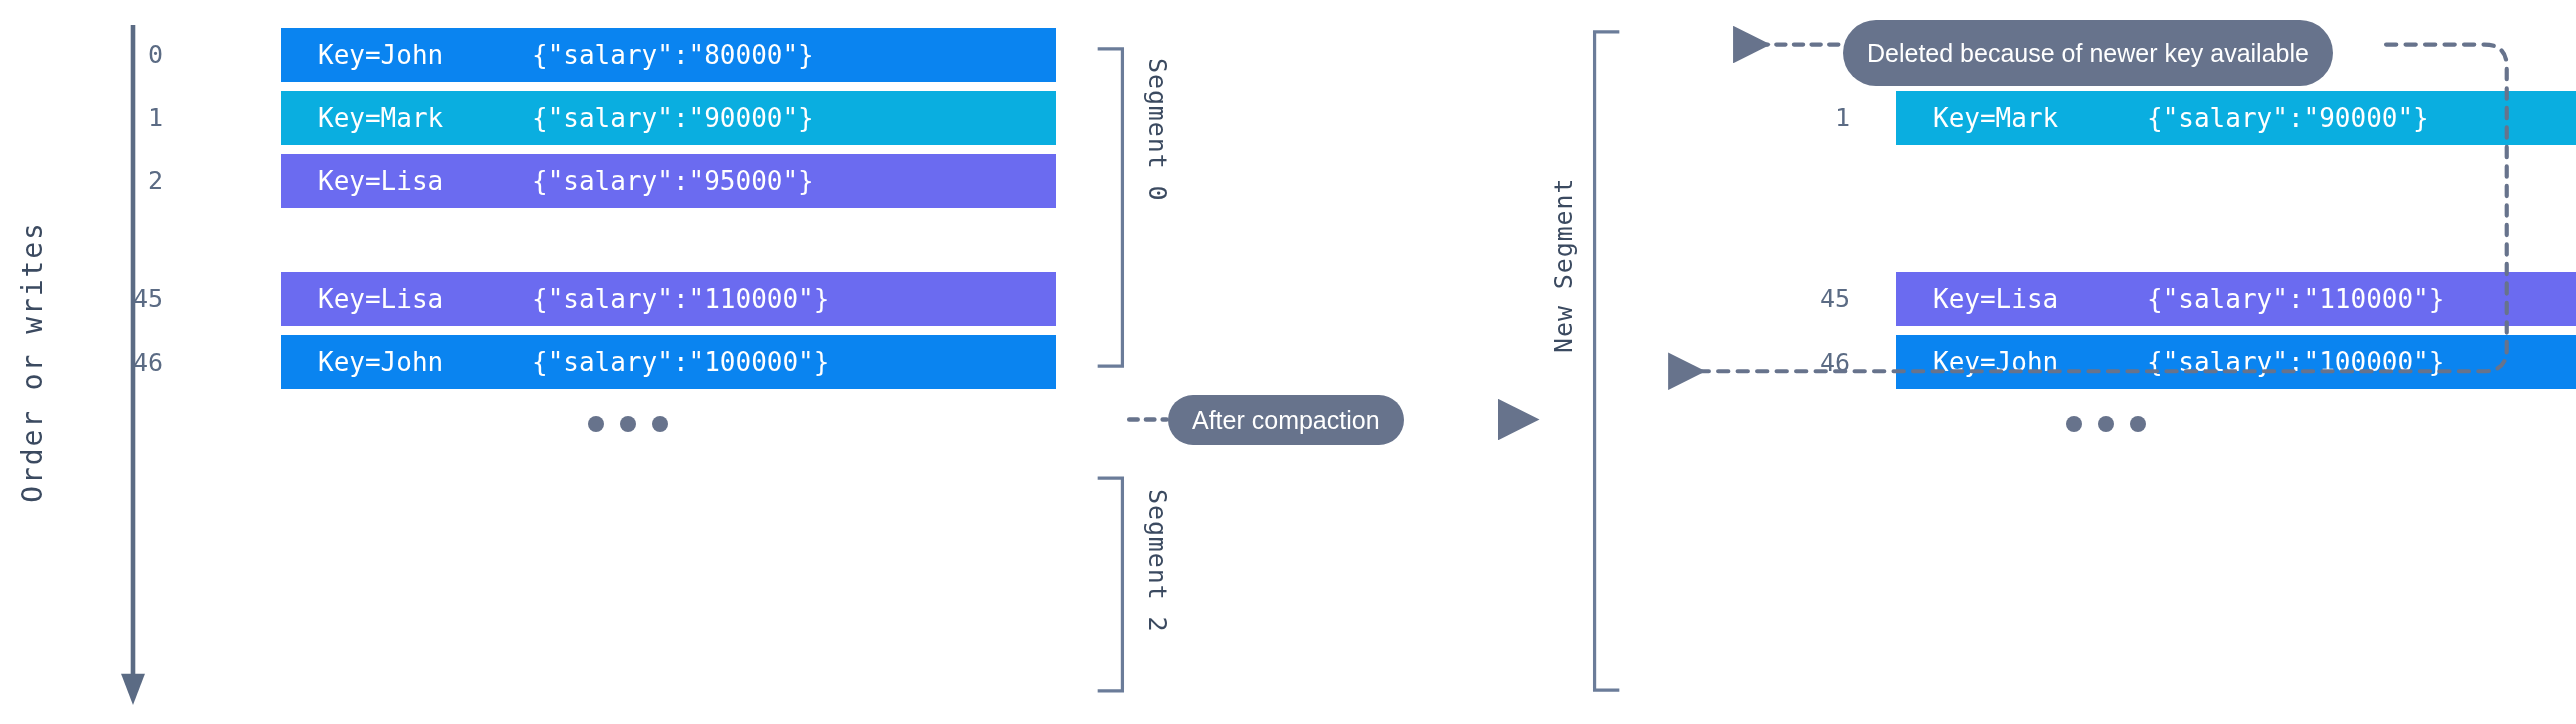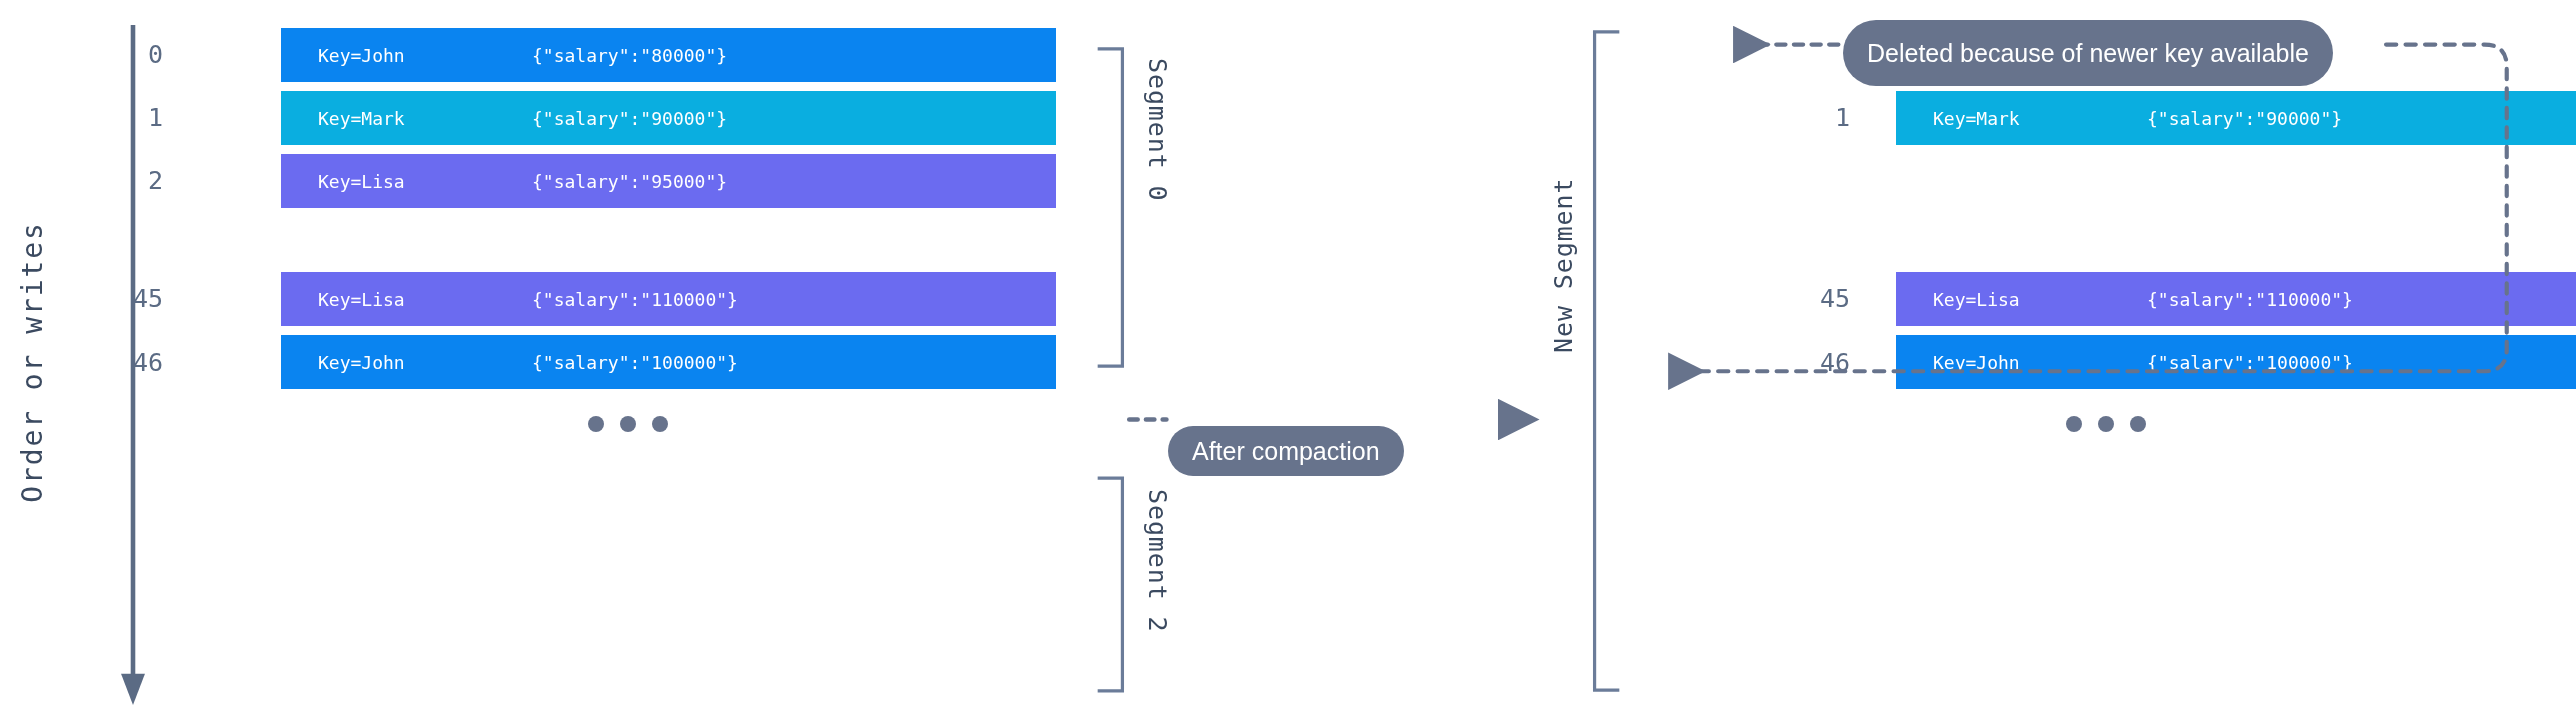--- a/index.html
+++ b/index.html
@@ -35,21 +35,21 @@
     font-family:"DejaVu Sans Mono", monospace;
     font-size:25px;color:#5b6b84;
     line-height:1;
   }
 
   
   .row{
     display:flex;align-items:center;
     color:#ffffff;
     font-family:"DejaVu Sans Mono", monospace;
-    font-size:18px;
+    font-size:26px;
     letter-spacing:0px;
     white-space:pre;
     padding-left:37px;
     box-sizing:border-box;
   }
   .row .rkey{display:inline-block;width:214px;}
   .row .rval{display:inline-block;}
 
   
   .dots{display:flex;gap:16px;align-items:center;}
@@ -144,21 +144,21 @@
   </div>
   <div class="abs seg-label cw" style="left:1172px;top:58px;">Segment 0</div>
 
   <div class="abs bracket" style="left:1094px;top:475px;">
     <svg width="33" height="219" viewBox="0 0 36 236" xmlns="http://www.w3.org/2000/svg">
       <path d="M4 2 L31 2 L31 234 L4 234" fill="none" stroke="#6b7c99" stroke-width="3.5"></path>
     </svg>
   </div>
   <div class="abs seg-label cw" style="left:1172px;top:489px;">Segment 2</div>
 
-  <div class="abs pill" style="left:1168px;top:395px;height:50px;margin-top:31px;">After compaction</div>
+  <div class="abs pill" style="left:1168px;top:395px;height:50px;">After compaction</div>
 
   <div class="abs bracket" style="left:1590px;top:26px;">
     <svg width="33" height="670" viewBox="0 0 36 722" xmlns="http://www.w3.org/2000/svg">
       <path d="M32 2 L5 2 L5 720 L32 720" fill="none" stroke="#6b7c99" stroke-width="3.5"></path>
     </svg>
   </div>
   <div class="abs seg-label ccw" style="left:1549px;top:353px;">New Segment</div>
 
   <div class="abs idx" style="left:1785px;top:105px;">1</div>
   <div class="abs idx" style="left:1785px;top:286px;">45</div>

